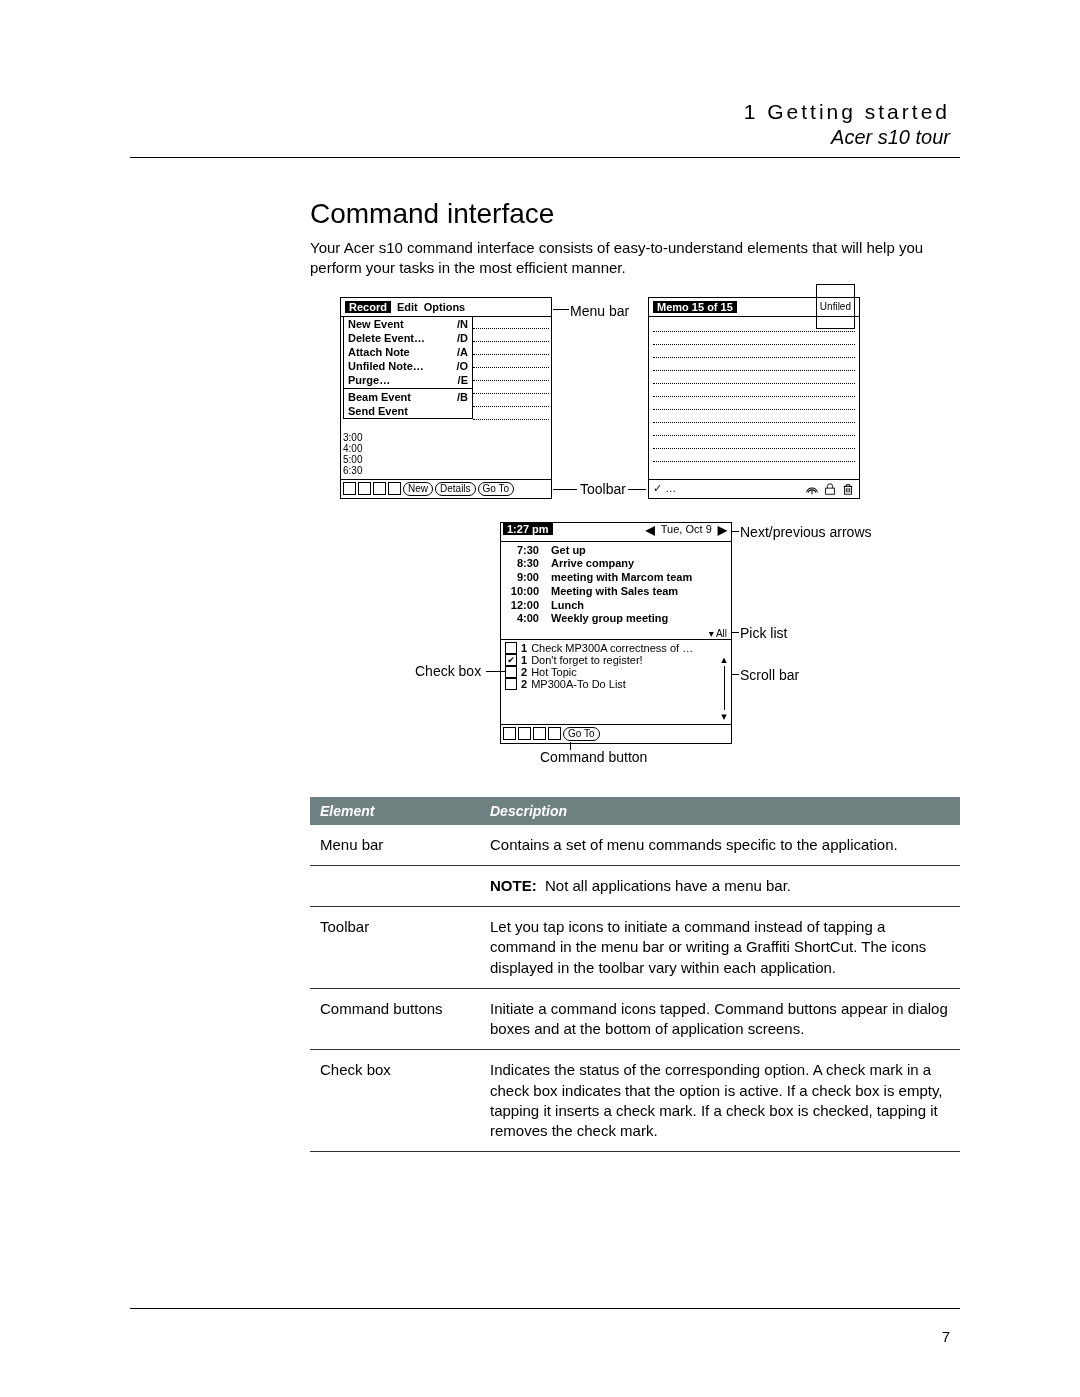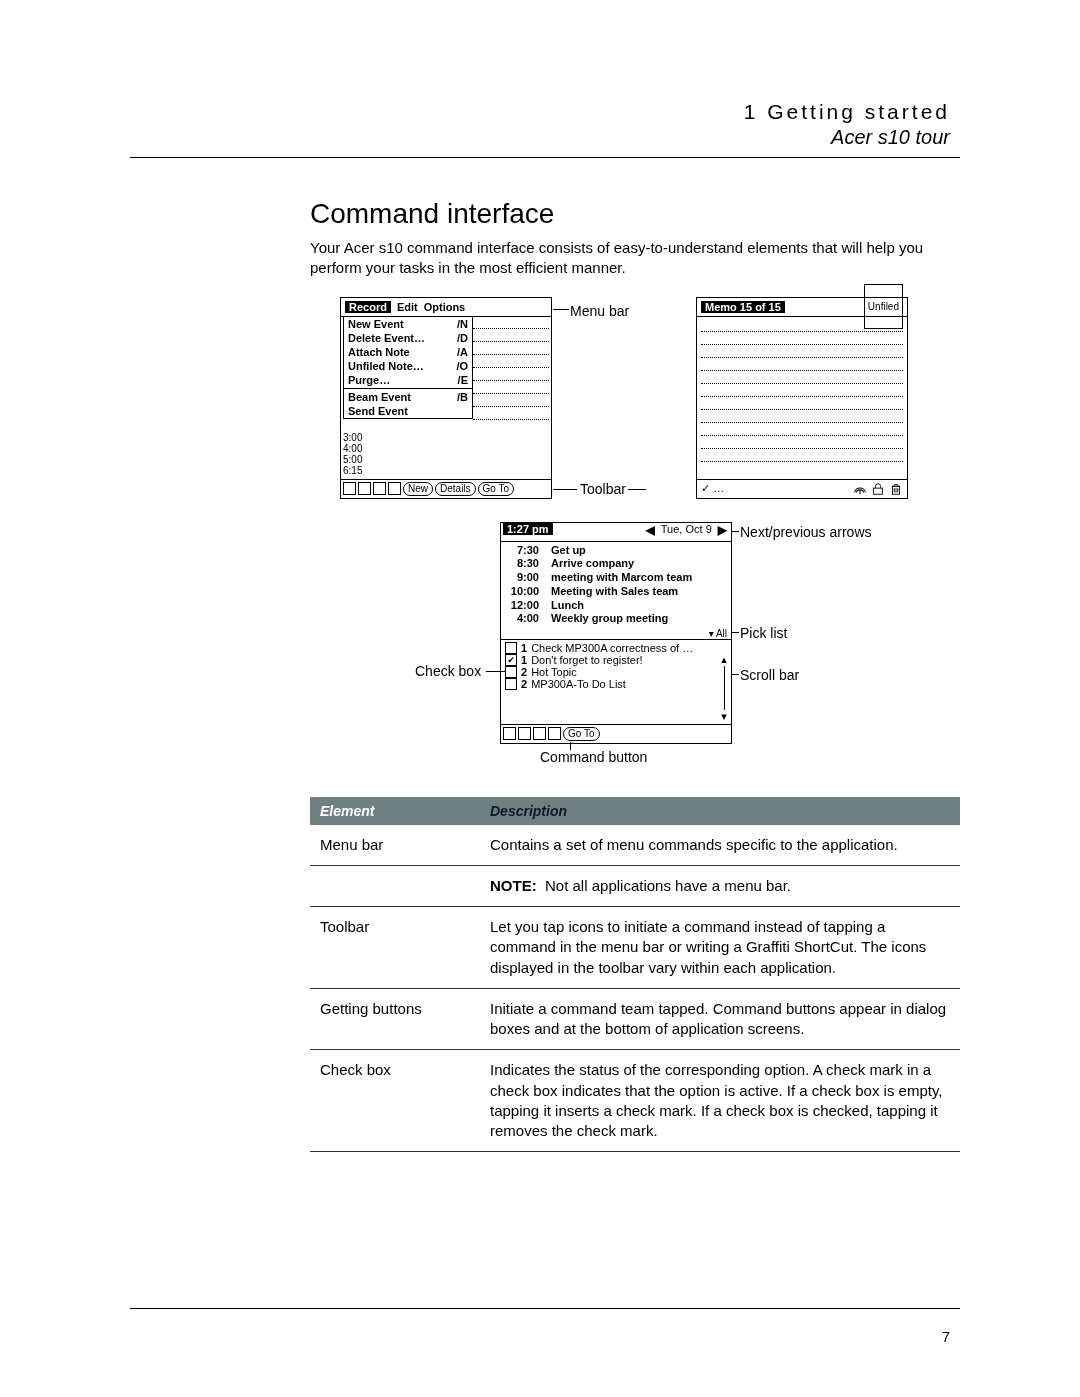--- a/index.html
+++ b/index.html
@@ -120,21 +120,21 @@
   }
   .btn-round {
     border: 1px solid #000; border-radius: 8px; padding: 0 4px; line-height: 12px;
     font-size: 10px;
   }
   .tb-ic { width: 11px; height: 11px; border: 1px solid #000; }
 
   
   .shot-right {
     left: 338px; top: 0;
-    width: 210px; height: 200px; margin-left: 48px;
+    width: 210px; height: 200px;
   }
   .shot-right .titlebar {
     height: 18px; border-bottom: 1px solid #000;
     display: flex; align-items: center; justify-content: space-between;
     padding: 0 4px;
   }
   .shot-right .titlebar .ttl {
     background: #000; color: #fff; padding: 0 4px; font-weight: bold; font-size: 11px;
   }
   .shot-right .titlebar .unfiled { border: 1px solid #000; font-size: 10px; padding: 16px 3px; }
@@ -206,21 +206,21 @@
   }
   .elem-table thead th {
     background: #6f8080;
     color: #fff;
     text-align: left;
     padding: 6px 10px;
     font-style: italic;
     font-weight: bold;
     font-size: 14px;
   }
-  .elem-table thead th.desc { color: #0f172a; }
+  .elem-table thead th.desc { color: #ffffff; }
   .elem-table tbody td {
     border-bottom: 1px solid #333;
     padding: 10px 10px;
     vertical-align: top;
     line-height: 1.35;
   }
   .elem-table tbody td.col1 { width: 150px; }
   .note-row td {
     border-bottom: 1px solid #333;
     padding: 10px 10px 10px 10px;
@@ -302,21 +302,21 @@
             <div class="dl"></div>
           <div class="dl"></div>
             <div class="dl"></div>
             <div class="dl"></div>
             <div class="dl"></div>
         </div>
         <div class="times">
           <div>3:00</div>
           <div>4:00</div>
           <div>5:00</div>
-          <div>6:15</div>
+          <div>6:30</div>
         </div>
         <div class="bottom-toolbar">
           <span class="tb-ic"></span>
           <span class="tb-ic"></span>
           <span class="tb-ic"></span>
           <span class="tb-ic"></span>
           <span class="btn-round">New</span>
           <span class="btn-round">Details</span>
           <span class="btn-round">Go To</span>
         </div>
@@ -466,22 +466,22 @@
         </tr>
         <tr class="note-row">
           <td></td>
           <td><span class="note-label">NOTE:</span>&nbsp;&nbsp;<span>Not all applications have a menu bar.</span></td>
         </tr>
         <tr>
           <td class="col1">Toolbar</td>
           <td>Let you tap icons to initiate a command instead of tapping a command in the menu bar or writing a Graffiti ShortCut. The icons displayed in the toolbar vary within each application.</td>
         </tr>
         <tr>
-          <td class="col1">Getting buttons</td>
-          <td>Initiate a command team tapped. Command buttons appear in dialog boxes and at the bottom of application screens.</td>
+          <td class="col1">Command buttons</td>
+          <td>Initiate a command icons tapped. Command buttons appear in dialog boxes and at the bottom of application screens.</td>
         </tr>
         <tr>
           <td class="col1">Check box</td>
           <td>Indicates the status of the corresponding option. A check mark in a check box indicates that the option is active. If a check box is empty, tapping it inserts a check mark. If a check box is checked, tapping it removes the check mark.</td>
         </tr>
       </tbody>
     </table>
   </div>
 
   <hr class="hr-bottom">

